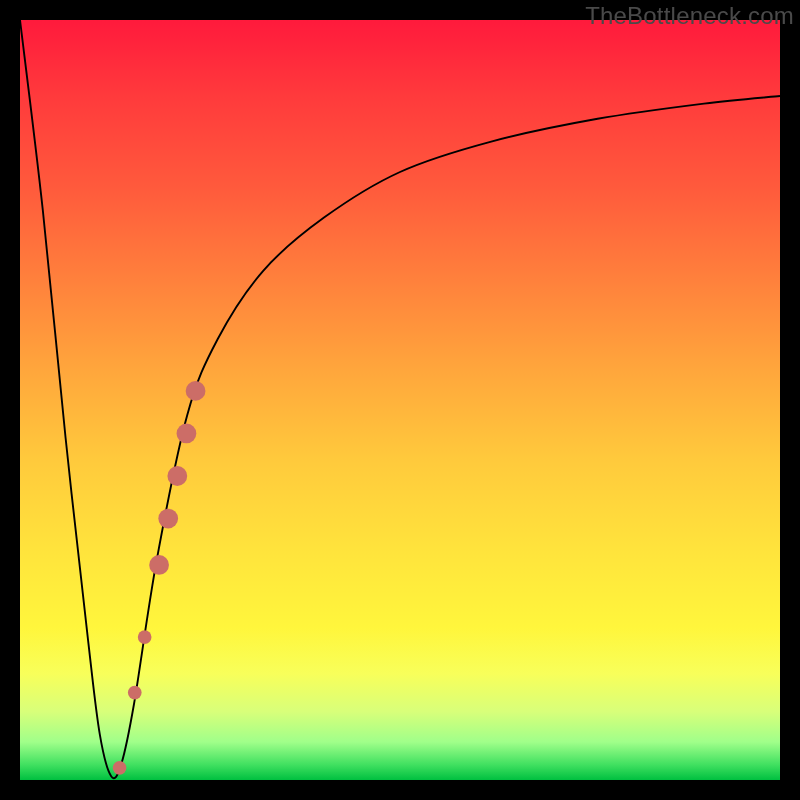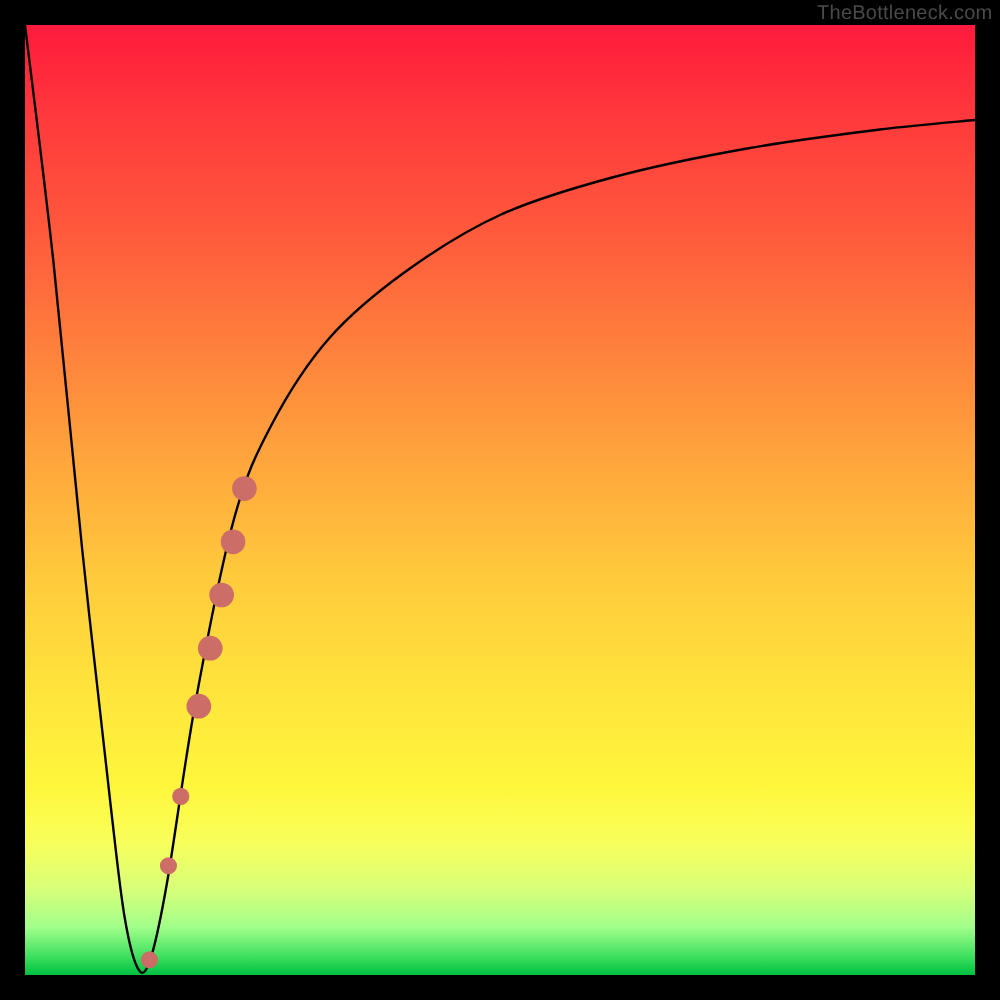--- a/index.html
+++ b/index.html
@@ -39,21 +39,21 @@
       #a0ff8a 95%,
       #40e060 98%,
       #00c040 100%
     );
   }
   .watermark {
     position: absolute;
     top: 2px;
     right: 6px;
     color: #4a4a4a;
-    font-size: 16px;
+    font-size: 24px;
     letter-spacing: 0.2px;
     user-select: none;
     margin-left: 12px;
   }
   svg.curve {
     position: absolute;
     left: 0;
     top: 0;
     width: 760px;
     height: 760px;

